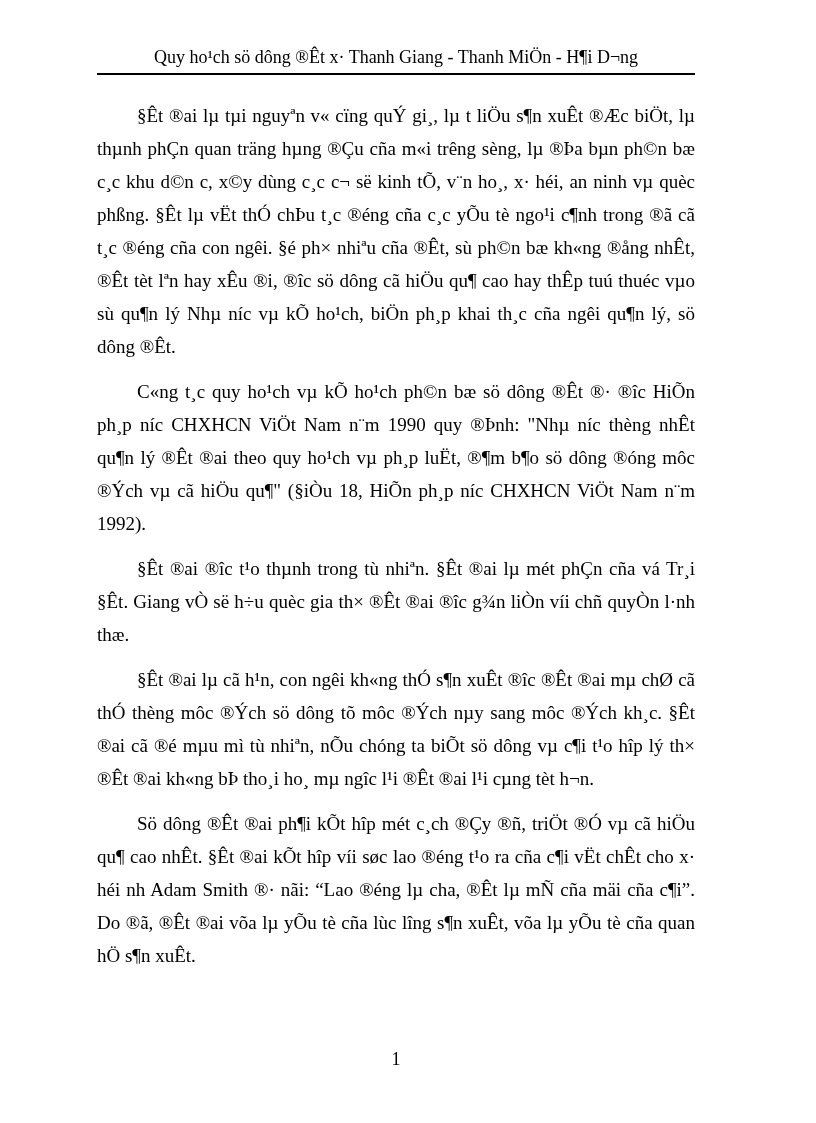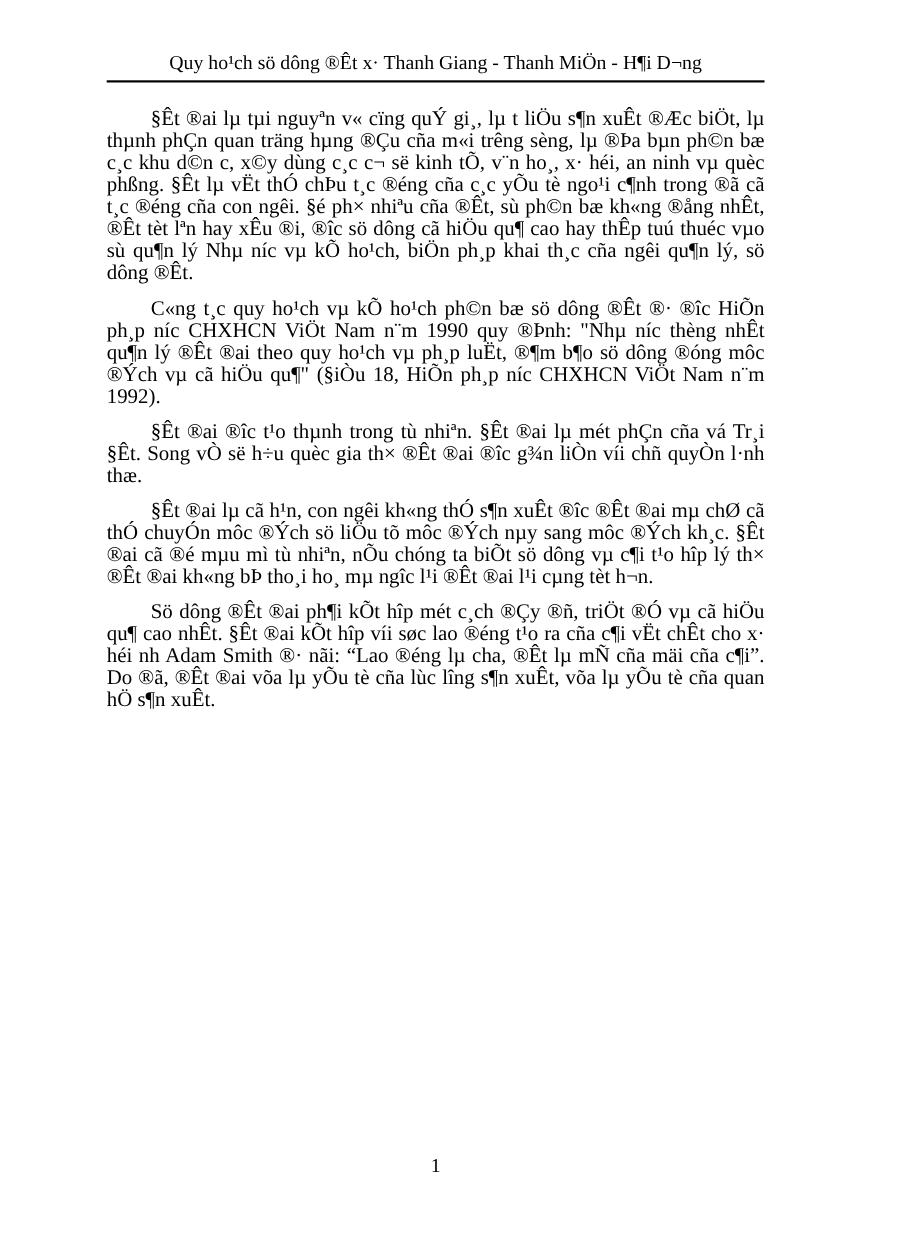--- a/index.html
+++ b/index.html
@@ -28,21 +28,21 @@
   }
   .title {
     margin: 28px 0 0 0;
     text-align: center;
     font-size: 20px;
     line-height: 24px;
     font-weight: bold;
   }
   .para {
     font-size: 19px;
-    line-height: 20px;
+    line-height: 33px;
     text-align: justify;
     text-indent: 40px;
     margin: 0 0 12px 0;
   }
   .para.first {
     margin-top: 24px;
   }
   .footer {
     position: absolute;
     left: 0;
@@ -60,23 +60,23 @@
 
   <div class="header">
     <span>Quy ho¹ch sö dông ®Êt x·  Thanh Giang - Thanh MiÖn  - H¶i D¬ng</span>
   </div>
 
 
   <p class="para first">§Êt ®ai lµ tµi nguyªn v« cïng quÝ gi¸, lµ t  liÖu s¶n xuÊt ®Æc biÖt, lµ thµnh phÇn quan träng hµng ®Çu cña m«i trêng  sèng, lµ ®Þa bµn ph©n bæ c¸c khu d©n c,  x©y dùng c¸c c¬ së kinh tÕ, v¨n ho¸, x· héi, an ninh vµ quèc phßng. §Êt lµ vËt thÓ chÞu t¸c ®éng cña c¸c yÕu tè ngo¹i c¶nh trong ®ã cã t¸c ®éng cña con ngêi.  §é ph× nhiªu  cña ®Êt, sù ph©n bæ kh«ng ®ång nhÊt, ®Êt tèt lªn hay xÊu ®i, ®îc  sö dông cã hiÖu qu¶ cao hay thÊp tuú thuéc vµo sù qu¶n lý Nhµ níc  vµ kÕ ho¹ch, biÖn ph¸p khai th¸c cña ngêi  qu¶n lý, sö dông ®Êt.</p>
 
   <p class="para">C«ng t¸c quy ho¹ch vµ kÕ ho¹ch ph©n bæ sö dông ®Êt ®·  ®îc  HiÕn ph¸p níc  CHXHCN ViÖt Nam n¨m 1990 quy ®Þnh: "Nhµ níc  thèng nhÊt qu¶n lý ®Êt ®ai theo quy ho¹ch vµ ph¸p luËt,  ®¶m b¶o sö dông ®óng môc ®Ých vµ cã hiÖu qu¶" (§iÒu 18, HiÕn ph¸p níc  CHXHCN ViÖt Nam n¨m 1992).</p>
 
-  <p class="para">§Êt ®ai ®îc  t¹o thµnh trong tù nhiªn. §Êt ®ai lµ mét phÇn cña vá Tr¸i §Êt. Song vÒ së h÷u quèc gia th× ®Êt ®ai ®îc  g¾n liÒn víi chñ quyÒn l·nh thæ.</p>
+  <p class="para">§Êt ®ai ®îc  t¹o thµnh trong tù nhiªn. §Êt ®ai lµ mét phÇn cña vá Tr¸i §Êt. Giang vÒ së h÷u quèc gia th× ®Êt ®ai ®îc  g¾n liÒn víi chñ quyÒn l·nh thæ.</p>
 
-  <p class="para">§Êt ®ai lµ  cã h¹n, con ngêi  kh«ng thÓ s¶n xuÊt ®îc  ®Êt ®ai mµ chØ cã thÓ chuyÓn môc ®Ých sö liÖu tõ môc ®Ých nµy sang môc ®Ých kh¸c. §Êt ®ai cã ®é mµu mì tù nhiªn, nÕu chóng ta biÕt sö dông vµ c¶i t¹o hîp lý th× ®Êt ®ai kh«ng bÞ tho¸i ho¸ mµ ngîc  l¹i ®Êt ®ai l¹i cµng tèt h¬n.</p>
+  <p class="para">§Êt ®ai lµ  cã h¹n, con ngêi  kh«ng thÓ s¶n xuÊt ®îc  ®Êt ®ai mµ chØ cã thÓ thèng môc ®Ých sö dông tõ môc ®Ých nµy sang môc ®Ých kh¸c. §Êt ®ai cã ®é mµu mì tù nhiªn, nÕu chóng ta biÕt sö dông vµ c¶i t¹o hîp lý th× ®Êt ®ai kh«ng bÞ tho¸i ho¸ mµ ngîc  l¹i ®Êt ®ai l¹i cµng tèt h¬n.</p>
 
   <p class="para">Sö dông ®Êt ®ai  ph¶i kÕt hîp mét c¸ch ®Çy ®ñ, triÖt ®Ó vµ cã hiÖu qu¶ cao nhÊt. §Êt ®ai kÕt hîp víi søc lao ®éng t¹o ra cña c¶i vËt chÊt cho x· héi nh  Adam Smith ®· nãi: “Lao ®éng lµ cha, ®Êt lµ mÑ cña mäi cña c¶i”. Do ®ã, ®Êt ®ai võa lµ yÕu tè cña lùc lîng  s¶n xuÊt, võa lµ yÕu tè cña quan hÖ s¶n xuÊt.</p>
 
   <div class="footer">
     <span>1</span>
   </div>
 
 </div>
 
 </body></html>

